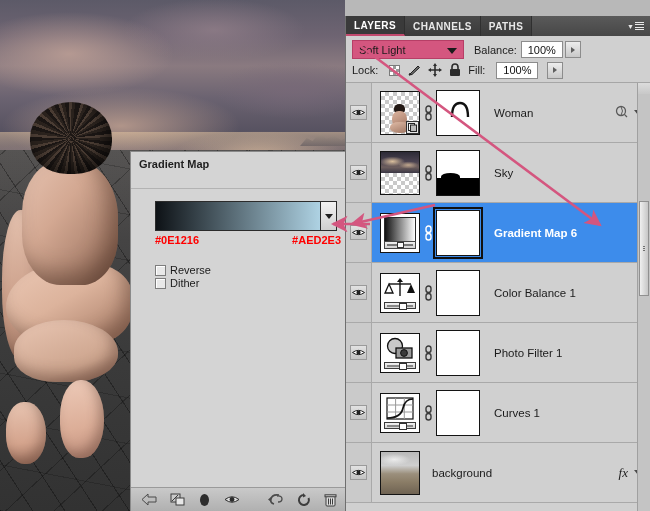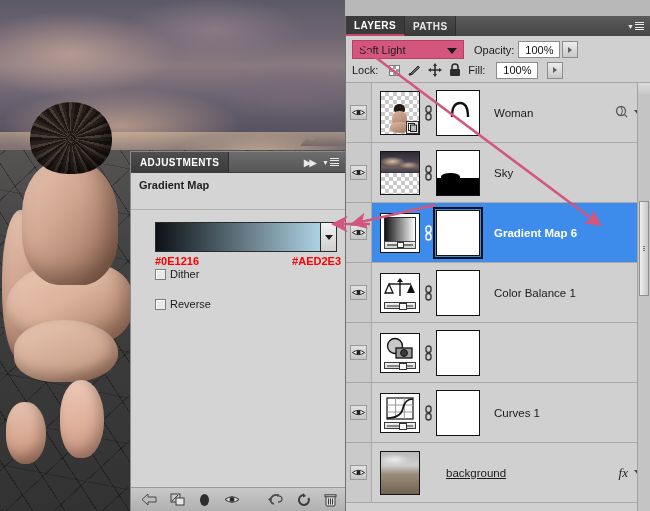--- a/index.html
+++ b/index.html
@@ -421,63 +421,46 @@
     <div class="figure fig-arm"></div>
     <div class="figure fig-thigh"></div>
     <div class="figure fig-torso"></div>
     <div class="figure fig-hair"></div>
     <div class="figure fig-shin"></div>
     <div class="figure fig-foot-b"></div>
     <div class="figure fig-foot-a"></div>
   </div>
 
   <div id="adjustments-panel">
-    <div class="adj-tabbar">
-      <div class="adj-tab">
-        <span>ADJUSTMENTS</span>
-      </div>
-      <div class="adj-tabbar-rest">
-        <span class="ico-collapse">▶▶</span>
-        <span class="ico-menu">
-          <span style="font-size:7px;">▼</span>
-          <span class="bars">
-              <i></i>
-              <i></i>
-              <i></i>
-              <i></i>
-            </span>
-        </span>
-      </div>
-    </div>
 
     <div class="adj-title">Gradient Map</div>
 
     <div class="adj-body">
       <div class="gradient-row">
         <div class="gradient-swatch-wrap">
           <div class="gradient-swatch" id="gradient-swatch" style="background: linear-gradient(90deg, rgb(14, 18, 22), rgb(174, 210, 227));"></div>
           <div class="gradient-dd">
             <span class="caret"></span>
           </div>
         </div>
       </div>
 
       <div class="hexrow">
         <span>#0E1216</span>
         <span>#AED2E3</span>
       </div>
 
+      <div class="chk-row reverse">
+        <span class="chk-box"></span>
+        <span class="chk-label">Reverse</span>
+      </div>
+
       <div class="chk-row">
         <span class="chk-box"></span>
         <span class="chk-label">Dither</span>
-      </div>
-
-      <div class="chk-row reverse">
-        <span class="chk-box"></span>
-        <span class="chk-label">Reverse</span>
       </div>
     </div>
 
     <div class="adj-footer">
       <span class="fico">
         <svg width="16" height="13" viewBox="0 0 16 13">
             <polygon points="7,1 7,4 15,4 15,9 7,9 7,12 1,6.5" fill="#bdbdbd" stroke="#4a4a4a" stroke-width="1"></polygon>
           </svg>
       </span>
       <span class="fico">
@@ -524,20 +507,23 @@
     </div>
   </div>
 
   <div id="layers-panel">
 
     <div class="lp-tabbar">
       <div class="lp-tab active">
         <span>LAYERS</span>
       </div>
       <div class="lp-tab">
+        <span>CHANNELS</span>
+      </div>
+      <div class="lp-tab">
         <span>PATHS</span>
       </div>
       <div class="lp-tabbar-rest">
         <span class="ico-menu">
           <span style="font-size:7px;">▼</span>
           <span class="bars">
               <i></i>
               <i></i>
               <i></i>
               <i></i>
@@ -545,21 +531,21 @@
         </span>
       </div>
     </div>
 
     <div class="lp-controls">
       <div class="ctrl-row">
         <div class="blend-dd" style="background: rgb(212, 86, 127);">
           <span>Soft Light</span>
           <span class="caret"></span>
         </div>
-        <span class="ctrl-label">Opacity:</span>
+        <span class="ctrl-label">Balance:</span>
         <div class="num-field">
           <span>100%</span>
         </div>
         <div class="num-stepper">
             <span class="tri"></span>
           </div>
       </div>
 
       <div class="lock-row">
         <span class="ctrl-label">Lock:</span>
@@ -753,20 +739,21 @@
             </div>
           </div>
           <span class="link-ico">
             <svg width="9" height="16" viewBox="0 0 9 16">
               <rect x="2" y="1" width="5" height="6.5" rx="2.5" fill="none" stroke="#3a3a3a" stroke-width="1.4"></rect>
               <rect x="2" y="8.5" width="5" height="6.5" rx="2.5" fill="none" stroke="#3a3a3a" stroke-width="1.4"></rect>
             </svg>
           </span>
           <div class="mask-thumb"></div>
         </div>
+        <div class="layer-name">Photo Filter 1</div>
         <div class="row-right"></div>
       </div>
 
       <div class="layer-row">
         <div class="eye-cell">
           <span class="eye-box">
             <svg width="13" height="9" viewBox="0 0 13 9">
               <path d="M0.5 4.5 Q6.5 0.2 12.5 4.5 Q6.5 8.8 0.5 4.5 Z" fill="#fff" stroke="#222"></path>
               <circle cx="6.5" cy="4.5" r="2" fill="#222"></circle>
             </svg>
@@ -805,21 +792,21 @@
               <path d="M0.5 4.5 Q6.5 0.2 12.5 4.5 Q6.5 8.8 0.5 4.5 Z" fill="#fff" stroke="#222"></path>
               <circle cx="6.5" cy="4.5" r="2" fill="#222"></circle>
             </svg>
           </span>
         </div>
         <div class="thumb-cell">
           <div class="thumb">
             <div class="bg-mini"></div>
           </div>
         </div>
-        <div class="layer-name" style="padding-left:26px;text-decoration:underline;">background</div>
+        <div class="layer-name" style="padding-left:12px;">background</div>
         <div class="row-right">
           <span class="fx-badge">fx</span>
           <span class="caret-sm"></span>
         </div>
       </div>
 
       <div class="lp-scroll">
         <div class="arrow-up"></div>
         <div class="track">
           <div class="thumb-bar">

